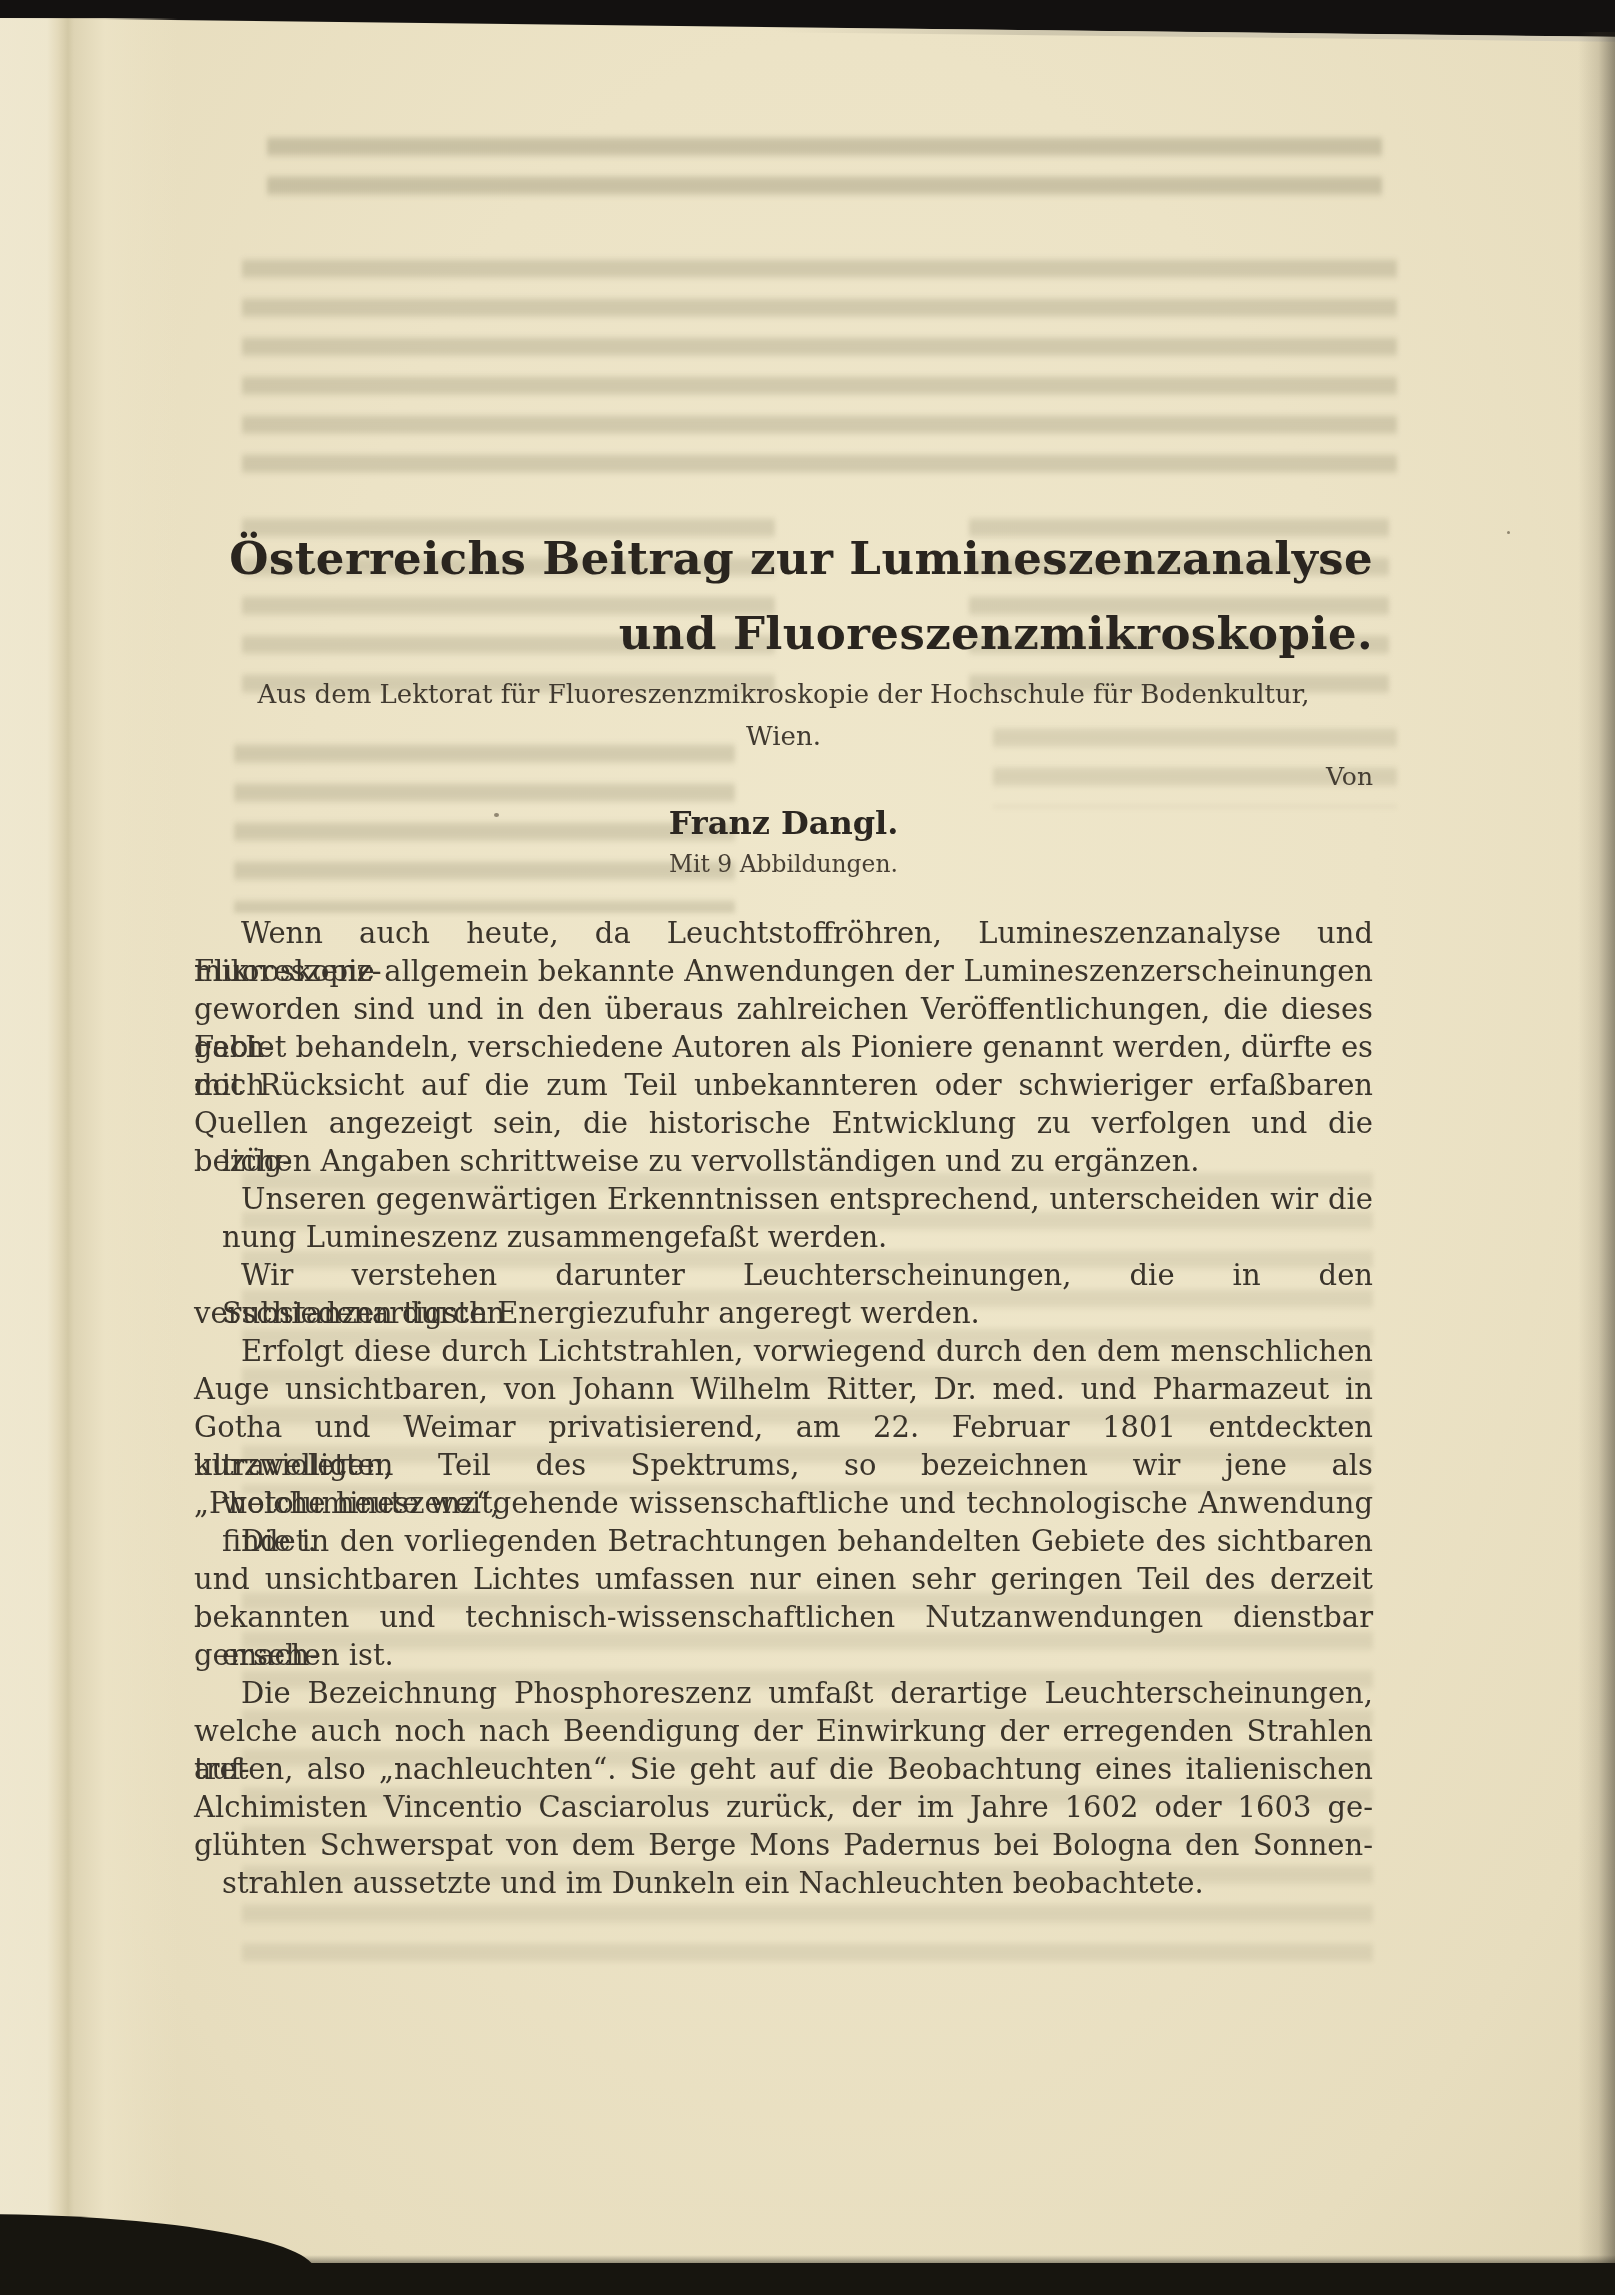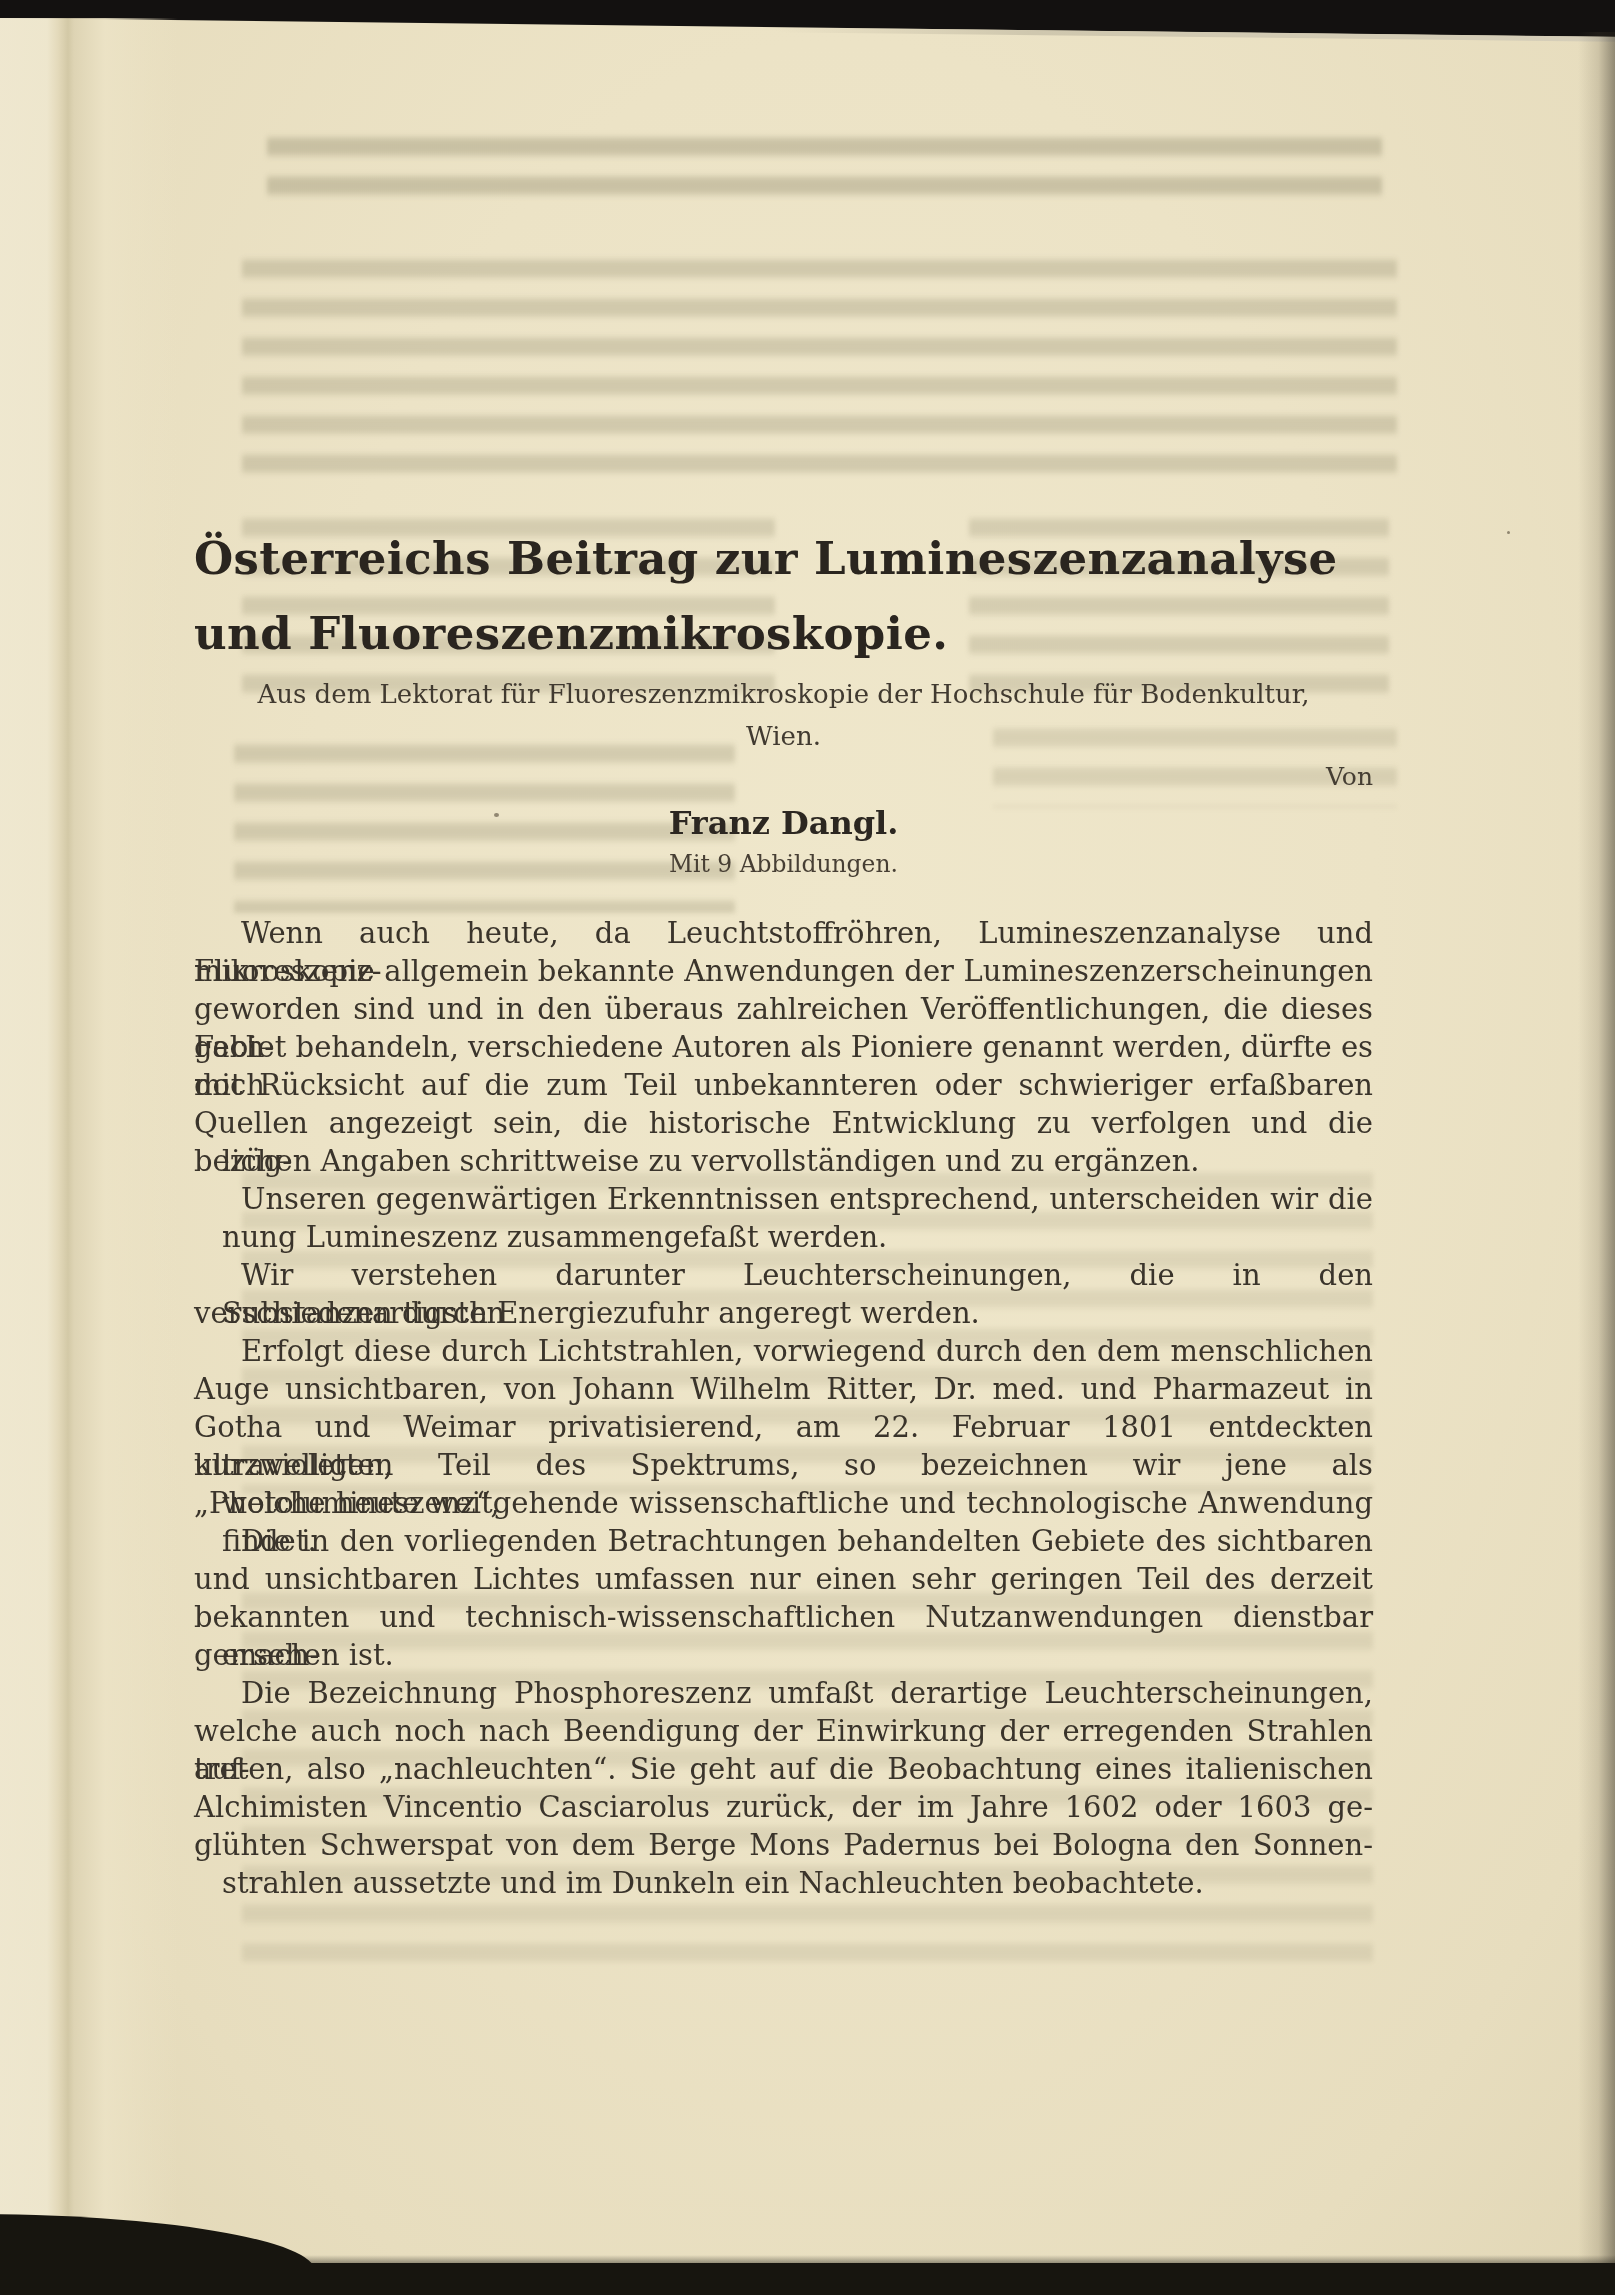--- a/index.html
+++ b/index.html
@@ -57,21 +57,21 @@
       rgba(146,140,110,.38) 21px, rgba(146,140,110,.38) 32px,
       rgba(146,140,110,0) 39px);
     filter:blur(2.4px);
     pointer-events:none;
   }
   .speck{position:absolute;width:4.8px;height:4px;border-radius:50%;background:rgba(70,58,42,.55);}
   
   .print{position:absolute;color:#38322a;}
   .title{
     left:194px;width:1179px;top:521px;
-    text-align:left;font-weight:bold;font-size:45px;line-height:75px;
+    text-align:right;font-weight:bold;font-size:45px;line-height:75px;
     color:#2a251f;letter-spacing:0.4px;
   }
   .affil{left:194px;width:1179px;top:673px;text-align:center;font-size:26px;line-height:42px;color:#413a30;}
   .byline-von{left:194px;width:1179px;top:762px;text-align:right;font-size:25px;color:#453e33;}
   .author{left:194px;width:1179px;top:804px;text-align:center;font-size:32px;font-weight:bold;color:#2c2721;}
   .figs{left:194px;width:1179px;top:850px;text-align:center;font-size:23.4px;color:#473f34;}
   .bodytext{
     position:absolute;left:194px;top:914px;width:1179px;
     font-size:29px;line-height:38px;color:#3a342b;
   }

